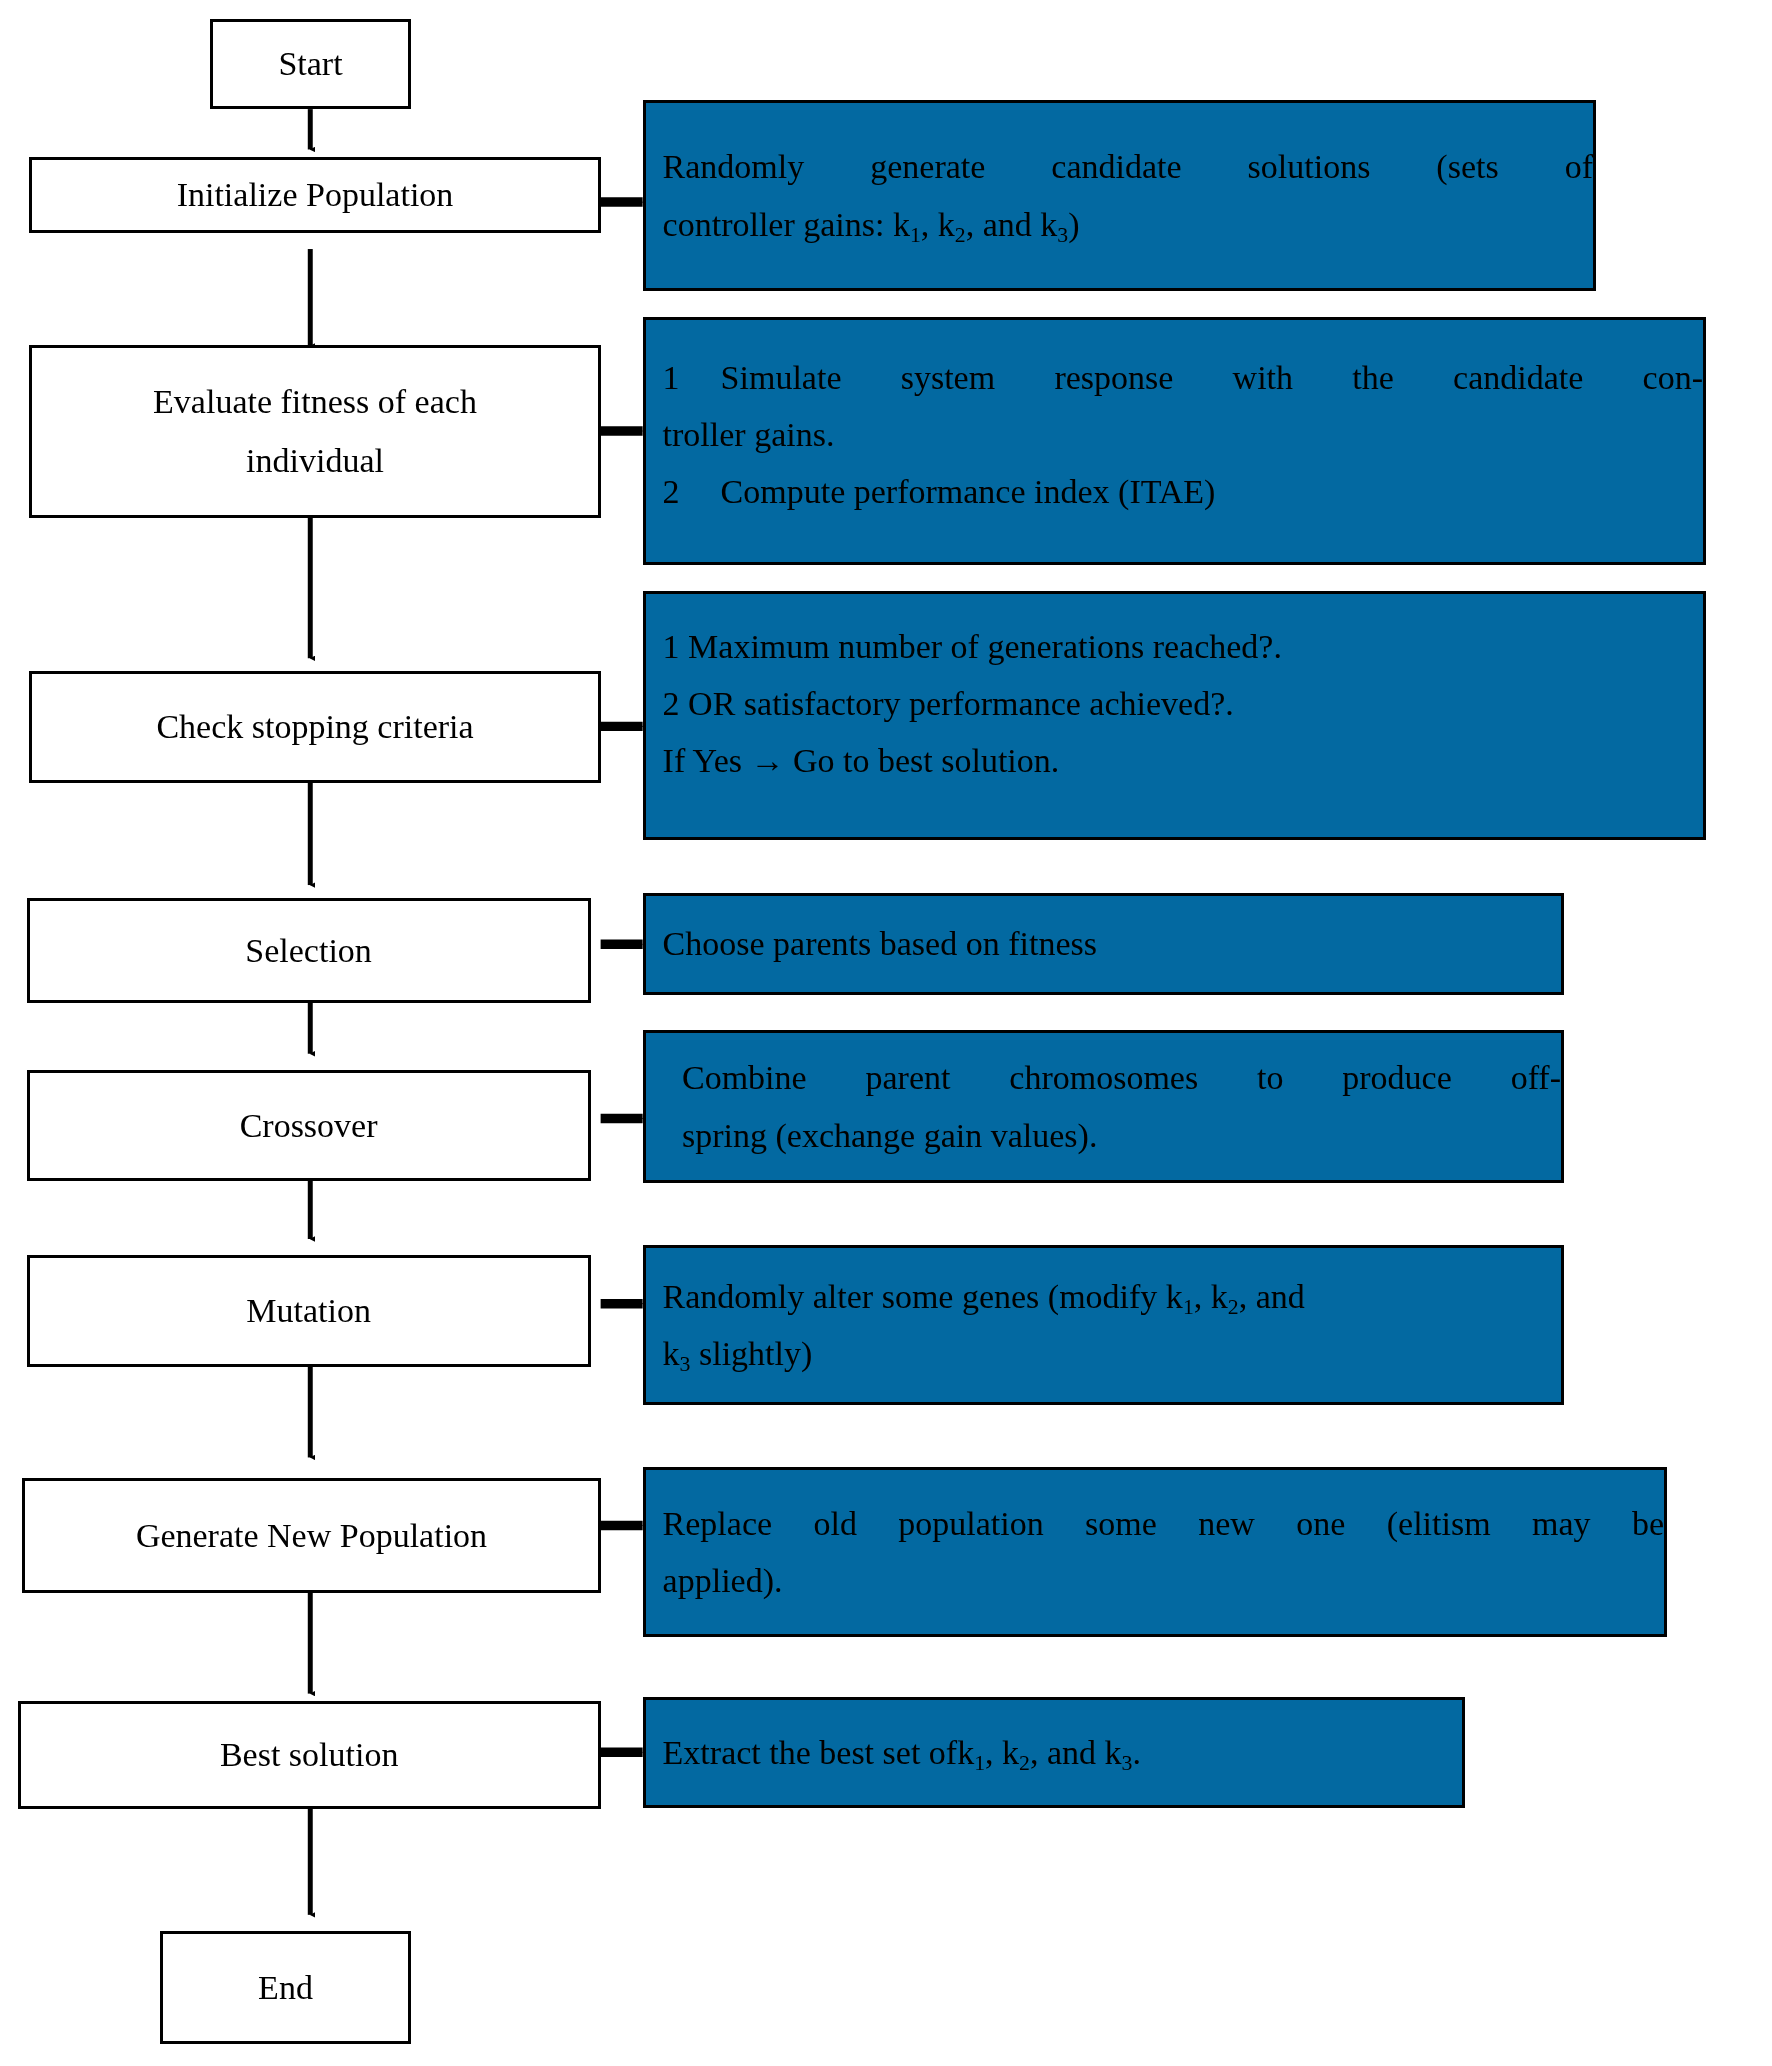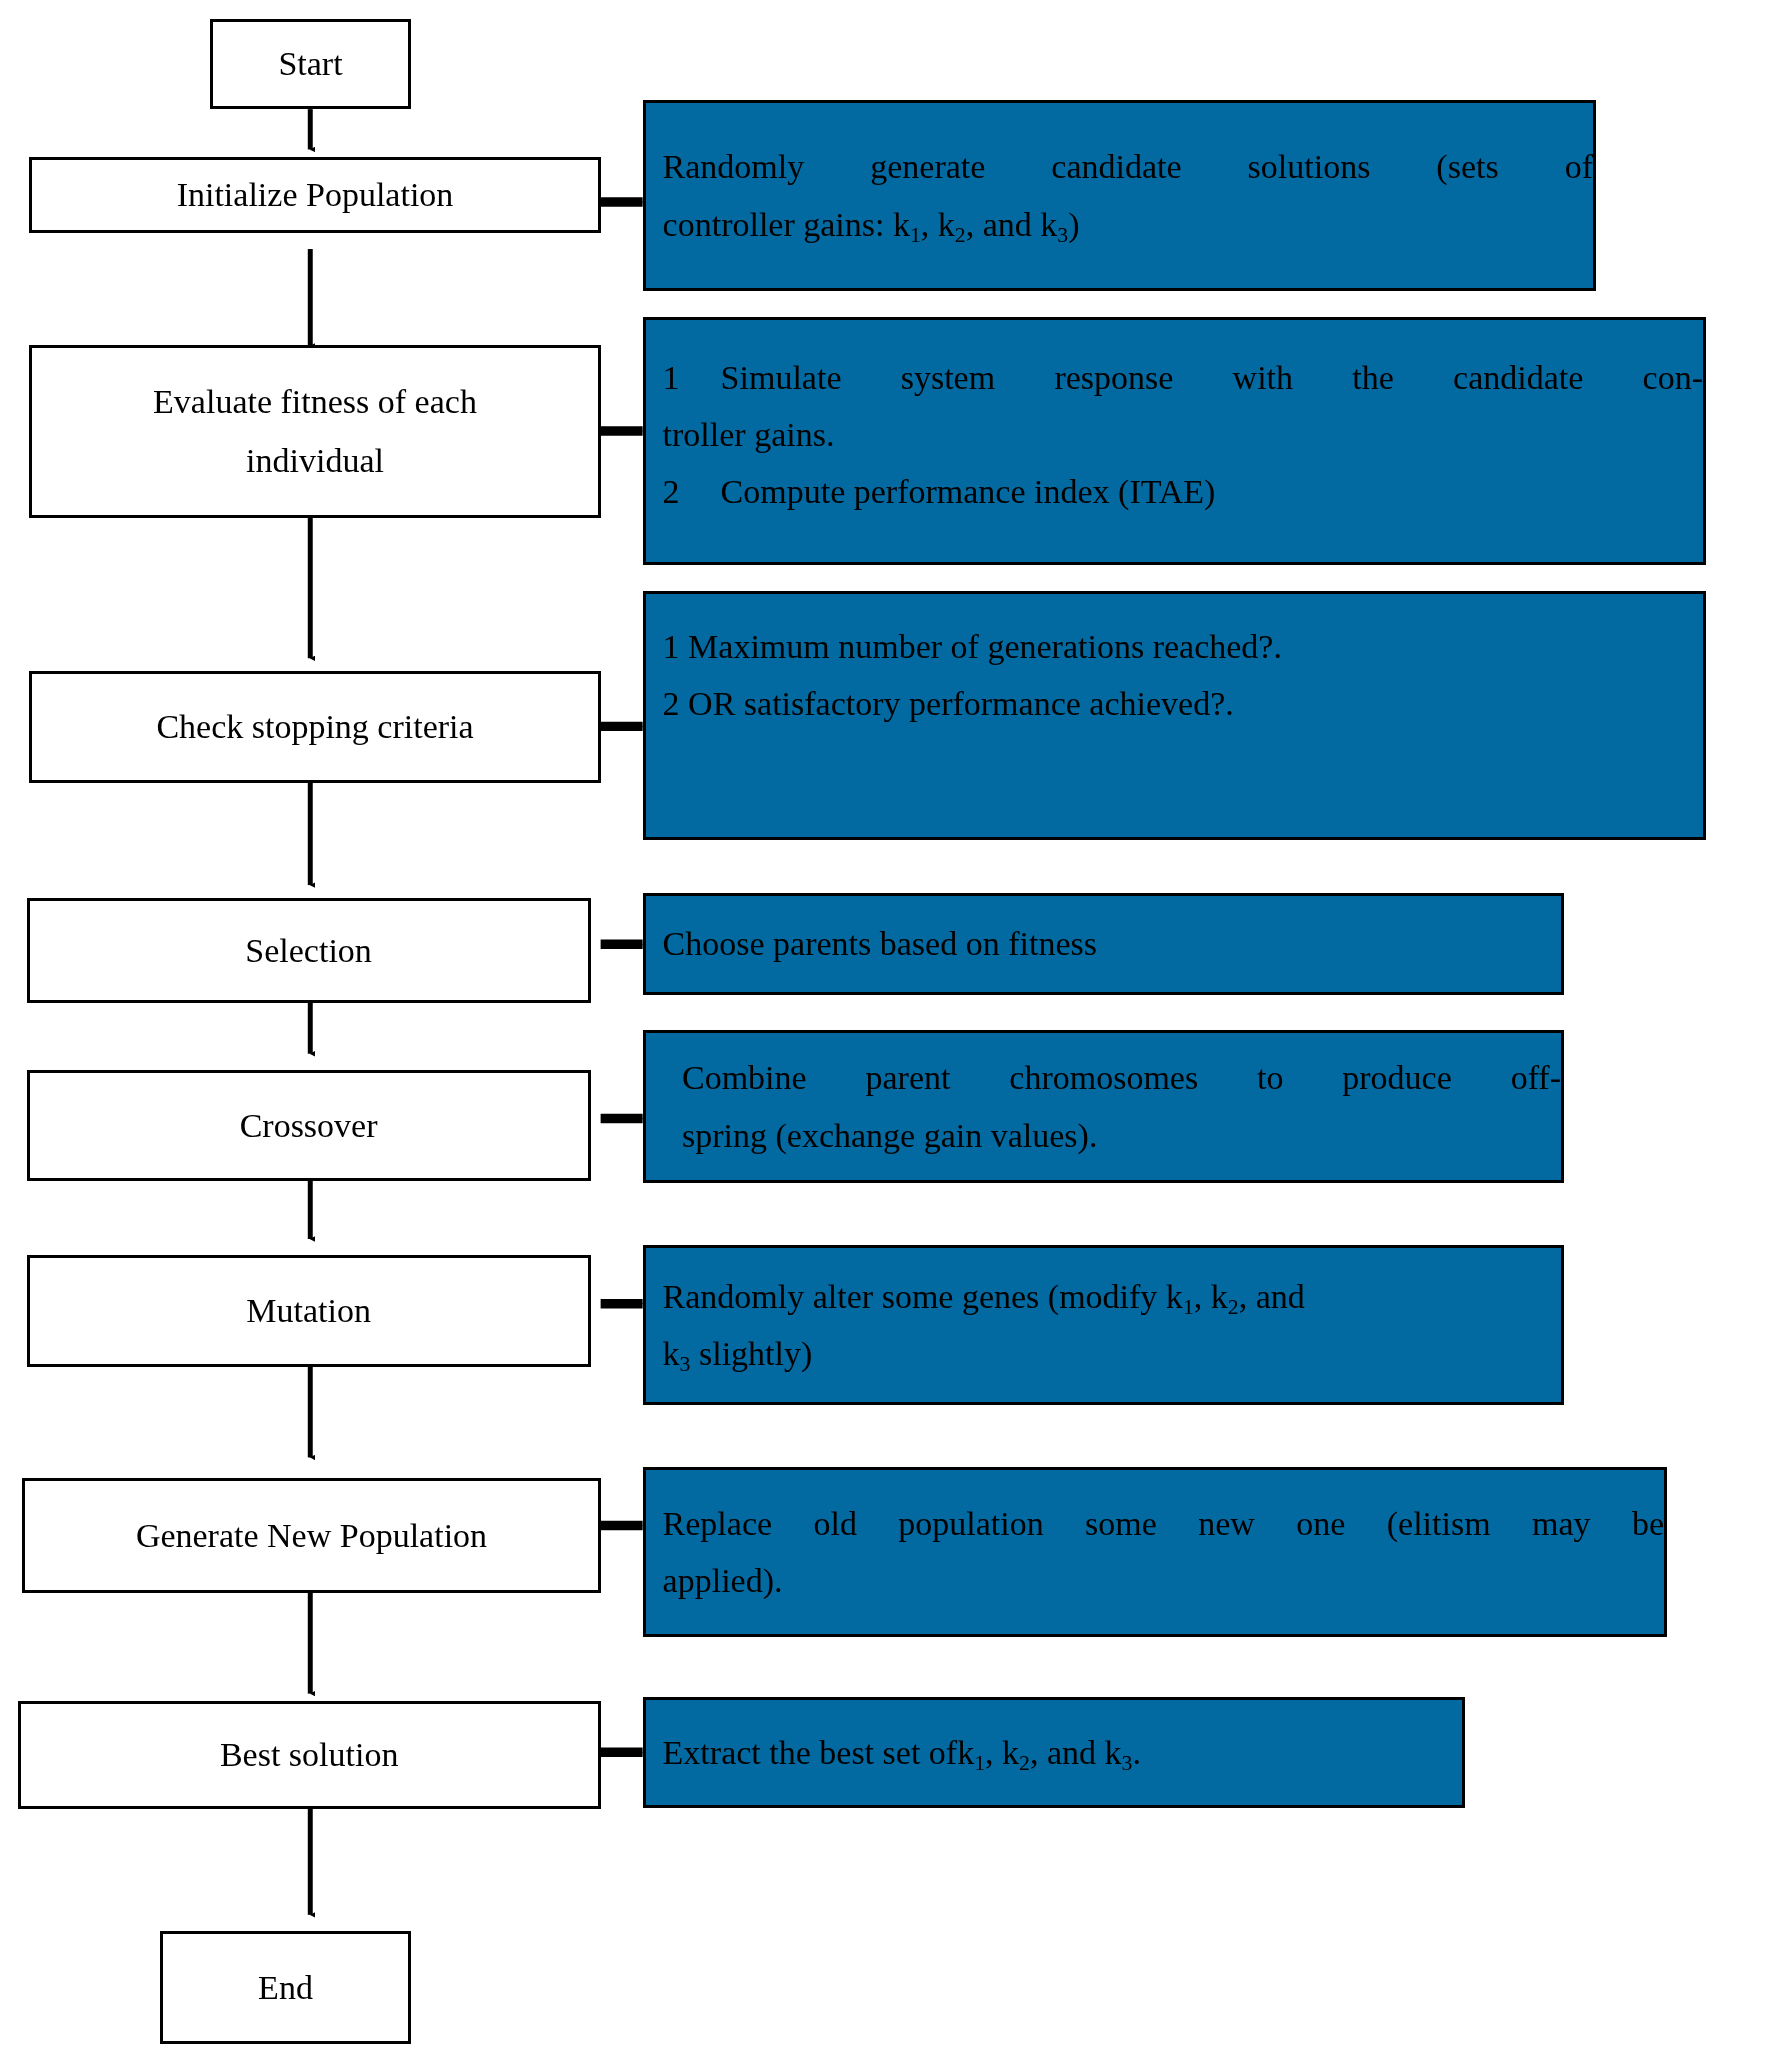--- a/index.html
+++ b/index.html
@@ -163,20 +163,21 @@
     <span class="ln">troller gains.</span>
     <span class="ln" style="display:flex; width:100%;">
       <span style="flex:0 0 58px;">2</span>
       <span style="flex:0 1 auto;">Compute performance index (ITAE)</span>
     </span>
   </div>
 
   <div class="desc" style="left:643px; top:591px; width:1063px; height:249px; justify-content:flex-start; padding-top:24px;">
     <span class="ln">1 Maximum number of generations reached?.</span>
     <span class="ln">2 OR satisfactory performance achieved?.</span>
+    <span class="ln">If Yes → Go to best solution.</span>
   </div>
 
   <div class="desc" style="left:643px; top:893px; width:921px; height:102px;">
     <span class="ln">Choose parents based on fitness</span>
   </div>
 
   <div class="desc" style="left:643px; top:1030px; width:921px; height:153px;padding-left:36px;">
     <span class="ln j">Combine parent chromosomes to produce off-</span>
     <span class="ln">spring (exchange gain values).</span>
   </div>

